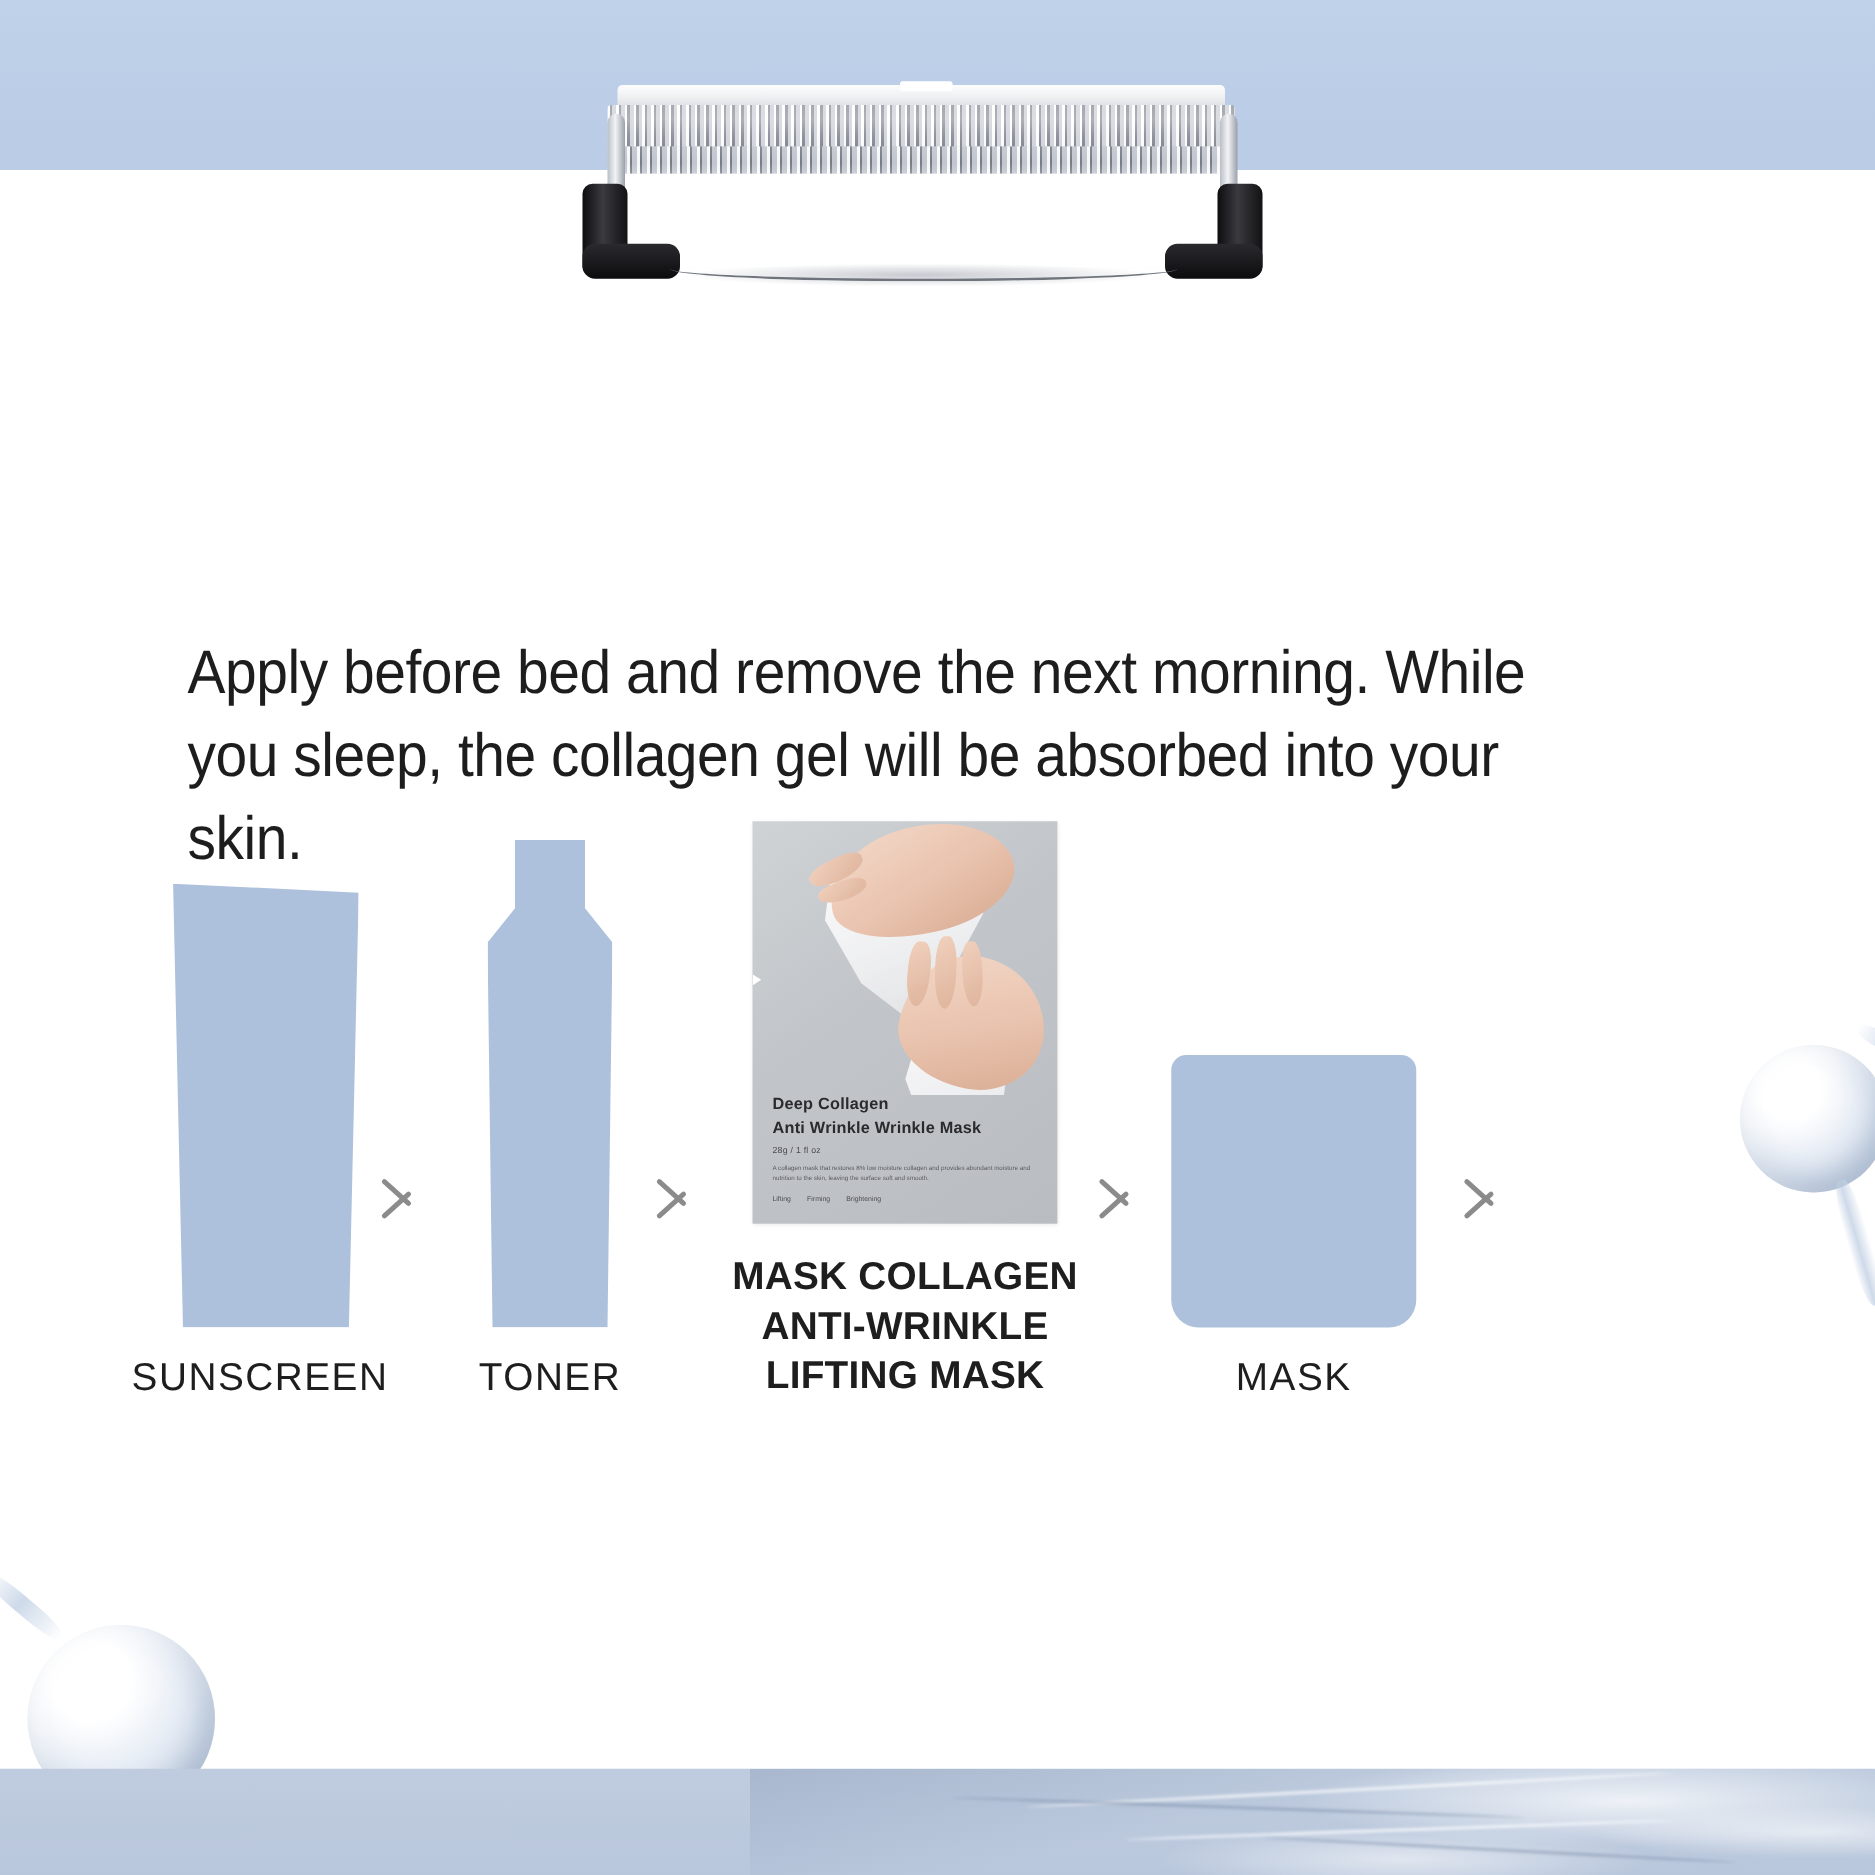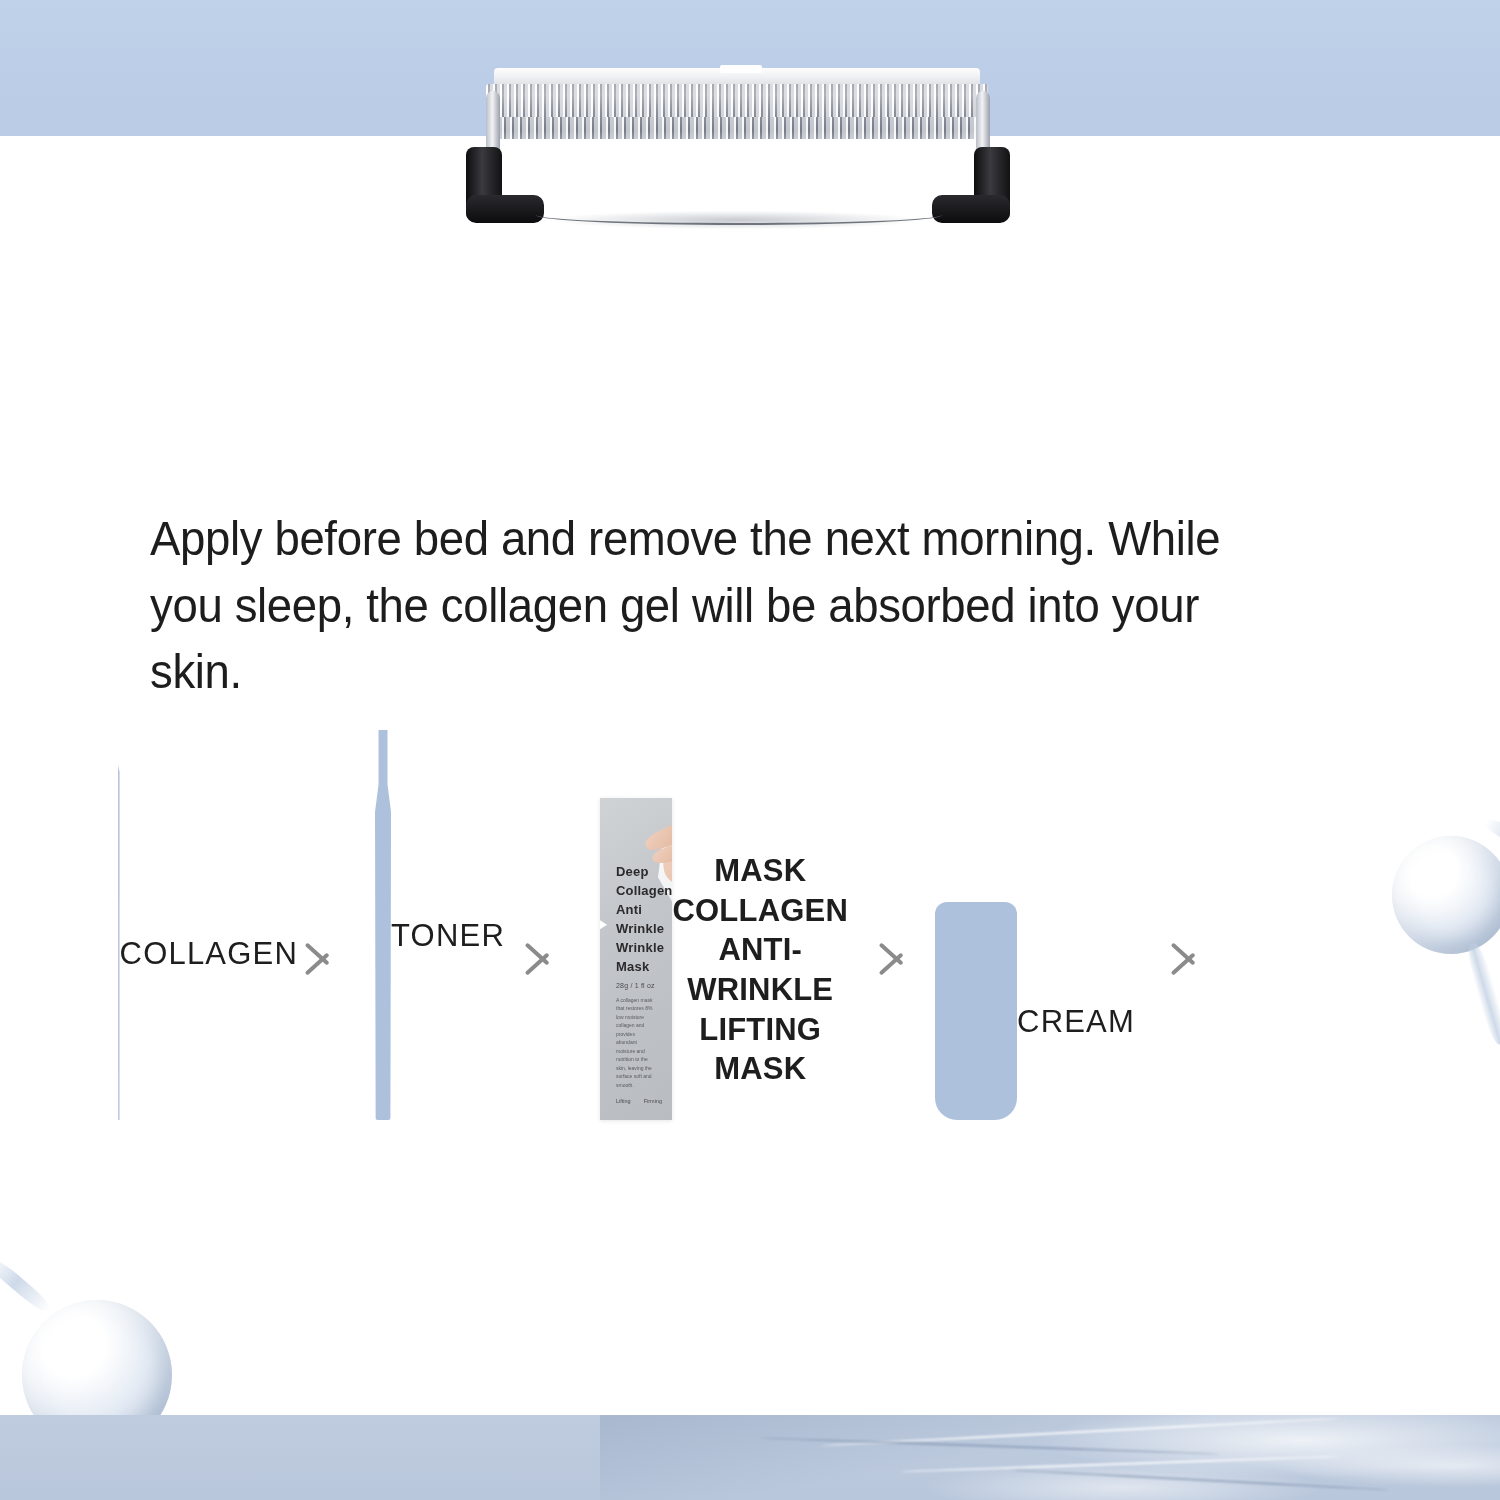--- a/index.html
+++ b/index.html
@@ -145,21 +145,21 @@
   }
 
   
   .steps {
     position:absolute; left:0; top:700px;
     width:1500px; height:420px;
   }
   .step {
     position:absolute;
     bottom:0;
-    display:flex; 
+    display:flex; flex-direction:column;
     align-items:center; 
   }
   .shape { position:relative; }
 
   
   .sh-cleanser {
     width:158px; height:355px;
     background:#aec1dc;
     clip-path:polygon(6% 0%, 100% 2%, 95% 100%, 11% 100%);
   }
@@ -313,21 +313,21 @@
     <div class="grip-foot right"></div>
     <div class="roller-wire"></div>
   </div>
 
   <div class="subtitle">Apply before bed and remove the next morning. While you sleep, the collagen gel will be absorbed into your skin.</div>
 
   <div class="steps">
 
     <div class="step" style="left:118px; width:180px;">
       <div class="shape sh-cleanser"></div>
-      <div class="label">COLLAGEN</div>
+      <div class="label">SUNSCREEN</div>
     </div>
 
     <div class="chev" style="left:302px;"></div>
 
     <div class="step" style="left:375px; width:130px;">
       <div class="shape sh-toner"></div>
       <div class="label">TONER</div>
     </div>
 
     <div class="chev" style="left:522px;"></div>
@@ -358,21 +358,21 @@
           </div>
         </div>
       </div>
       <div class="label strong">MASK COLLAGEN ANTI-WRINKLE LIFTING MASK</div>
     </div>
 
     <div class="chev" style="left:876px;"></div>
 
     <div class="step" style="left:935px; width:200px;">
       <div class="shape sh-cream"></div>
-      <div class="label">CREAM</div>
+      <div class="label">MASK</div>
     </div>
 
     <div class="chev" style="left:1168px;"></div>
 
 
   </div>
 
   <div class="molecule mol-bl">
     <div class="bubble" style="left:42px; top:32px; width:150px; height:150px;"></div>
     <div class="stem" style="left:0px; top:10px; width:78px; height:14px; transform:rotate(40deg);"></div>

